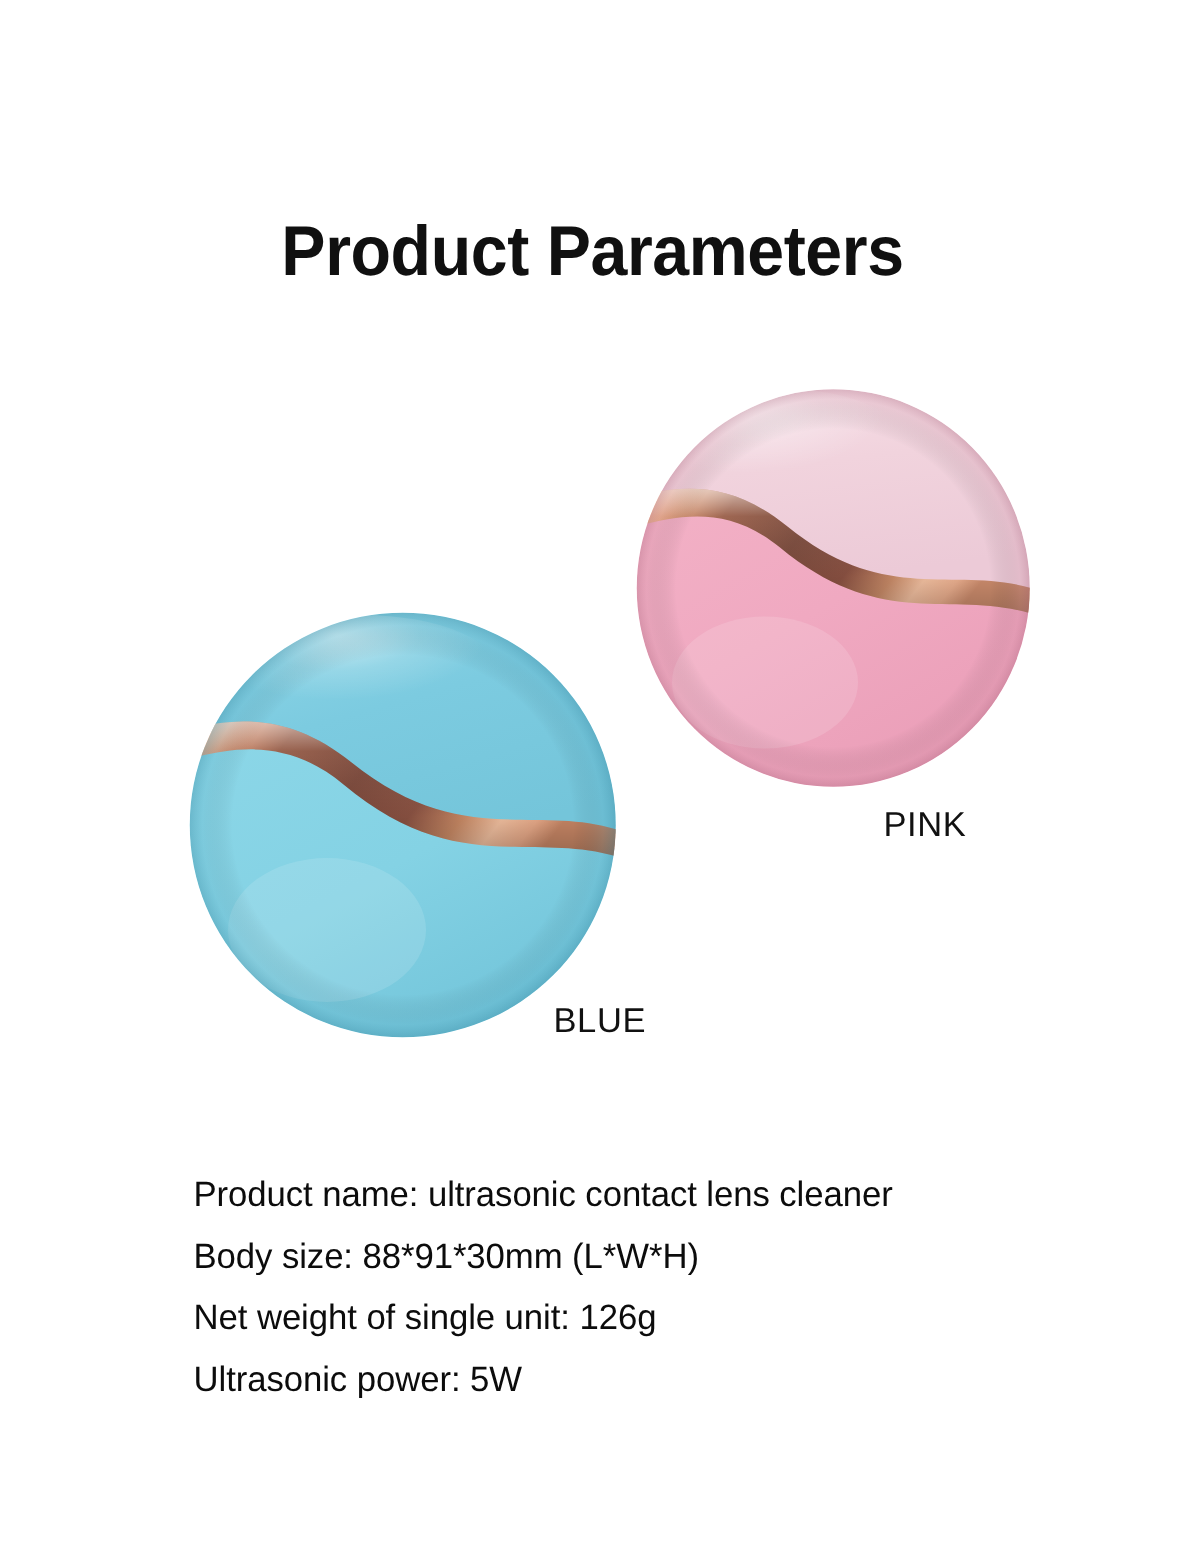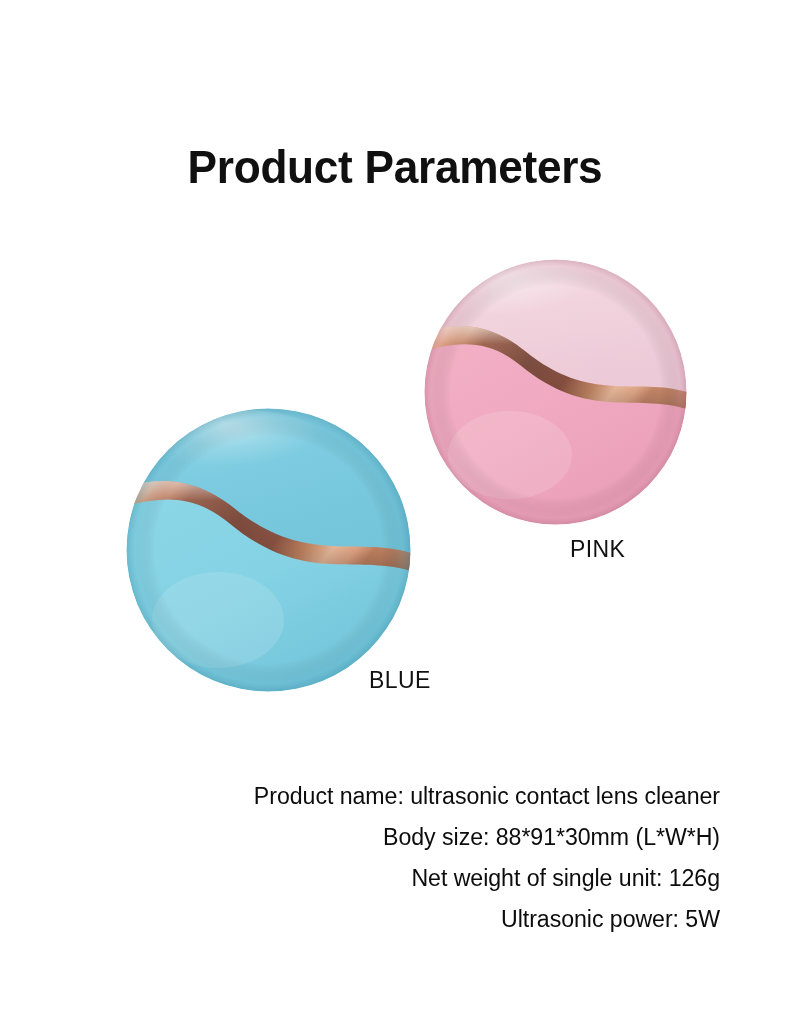--- a/index.html
+++ b/index.html
@@ -52,30 +52,29 @@
 
   
   .color-label {
     position: absolute;
     font-size: 23px;
     font-weight: 400;
     letter-spacing: 0.4px;
     color: #111111;
     white-space: nowrap;
   }
-  #label-pink { left: 570px; top: 536px; }
+  #label-pink { left: 589px; top: 536px; }
   #label-blue { left: 369px; top: 640px; margin-top: 27px; }
 
   
   #spec-list {
     position: absolute;
     left: 129px;
     top: 776px;
     width: 600px;
-    text-align: right;
   }
   .spec-line {
     font-size: 23.5px;
     line-height: 41px;
     font-weight: 400;
     color: #0c0c0c;
     white-space: nowrap;
     letter-spacing: -0.05px;
     transform: scaleX(0.985);
     transform-origin: left center;

